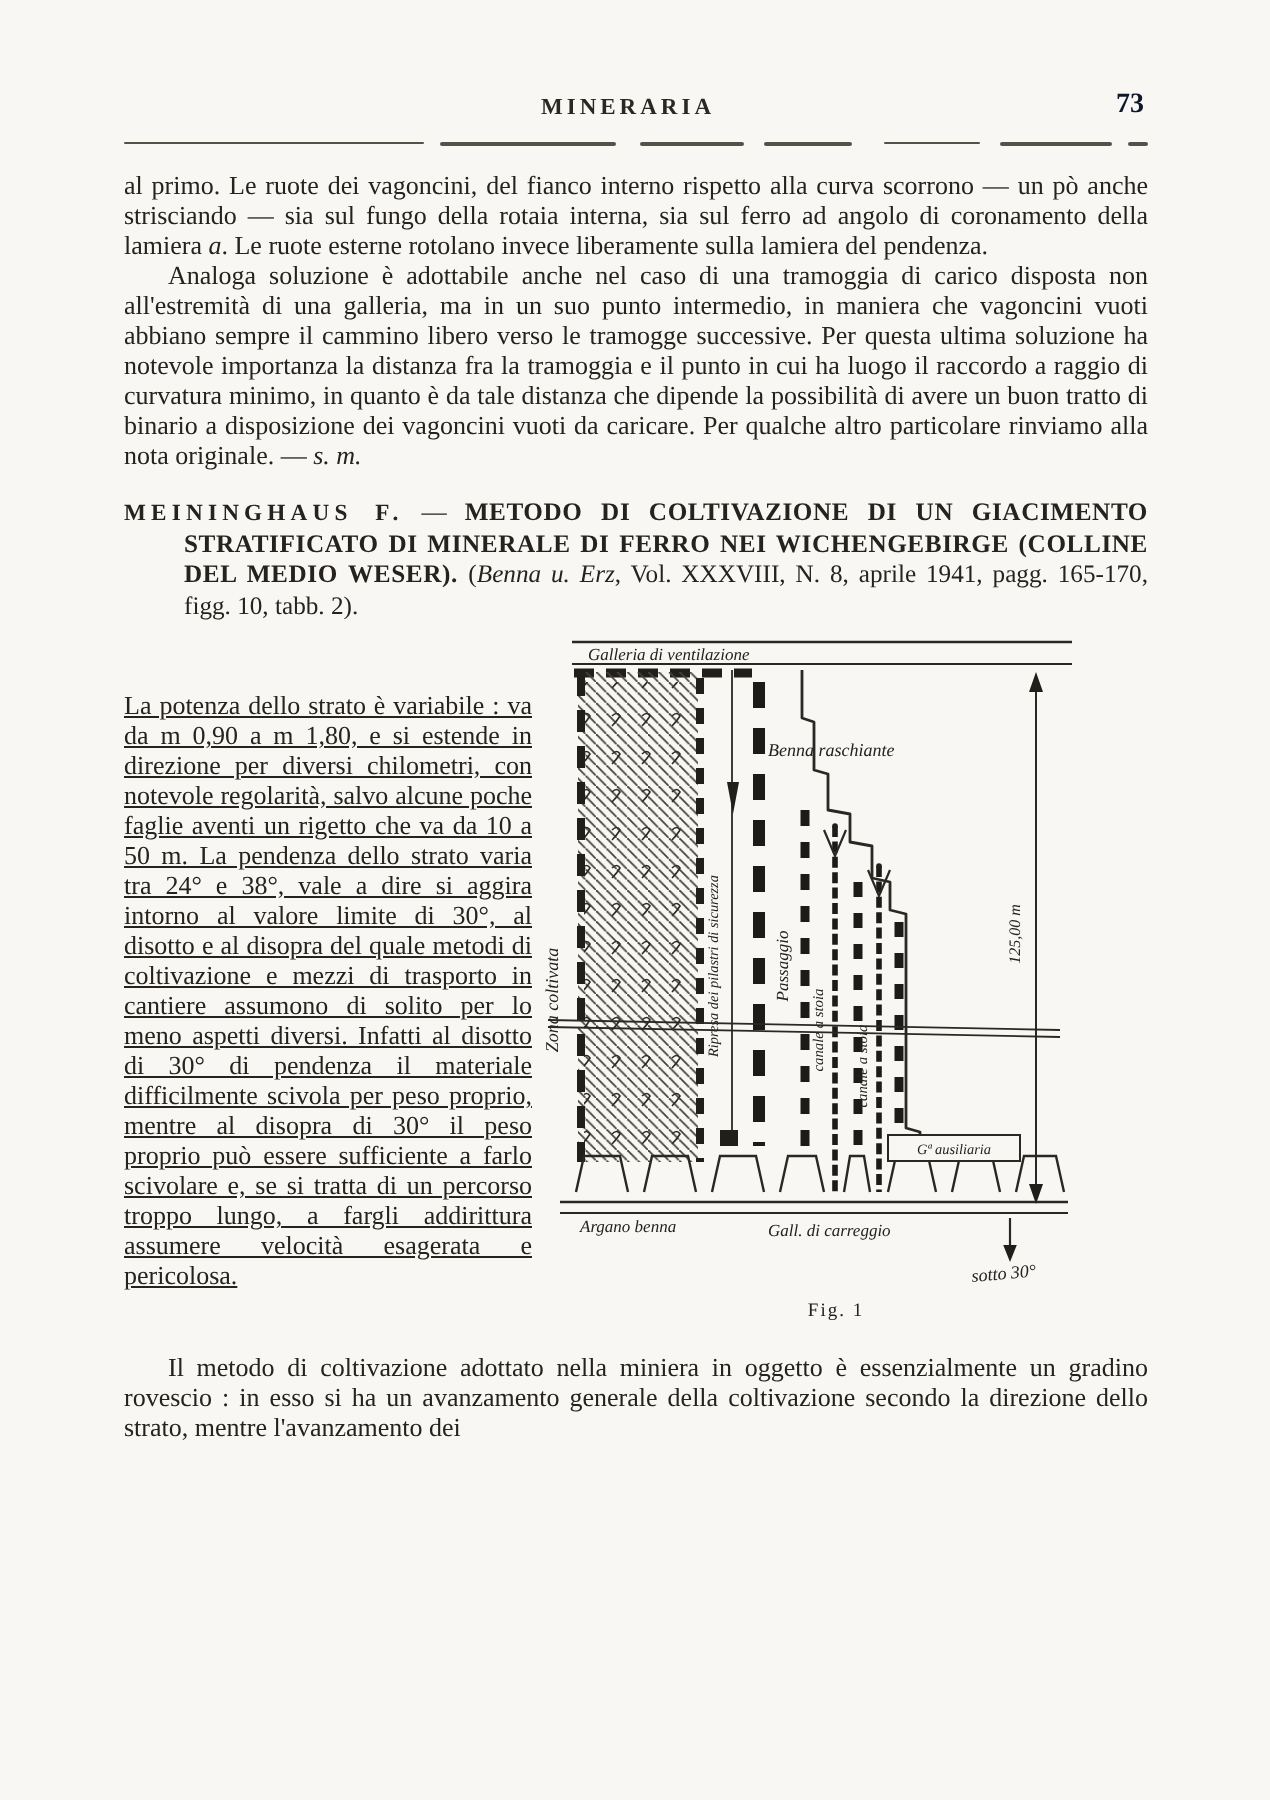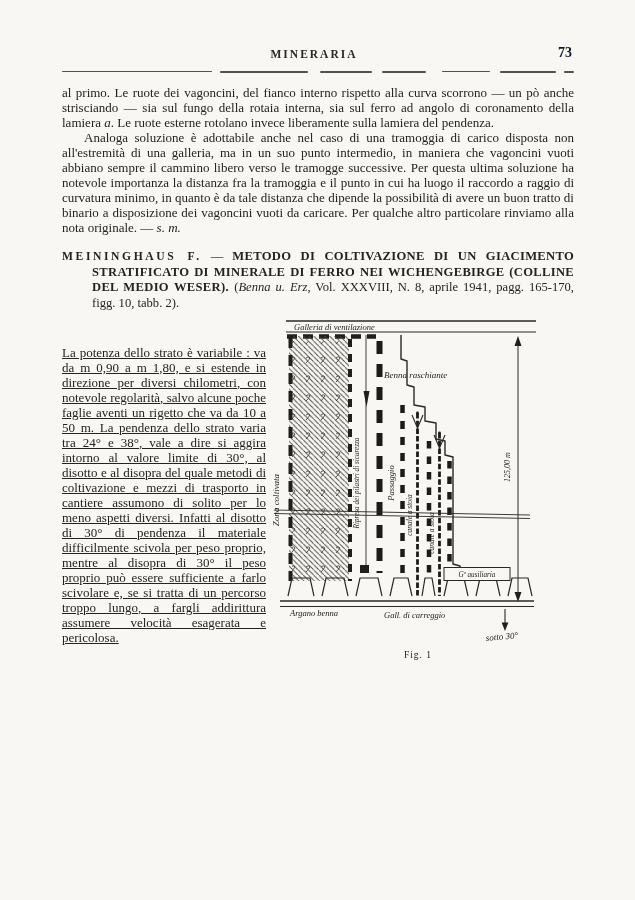--- a/index.html
+++ b/index.html
@@ -151,15 +151,16 @@
 
           <line x1="233" y1="294" x2="233" y2="311" stroke="#2a2823" stroke-width="1.1"></line>
           <polygon points="233,316 229.6,307.5 236.4,307.5" fill="#211f1a"></polygon>
           <text x="214" y="326" font-size="9" font-style="italic" transform="rotate(-5 214 326)">sotto 30°</text>
 
           <text x="146" y="343" font-size="9.5" letter-spacing="1" text-anchor="middle">Fig. 1</text>
         </svg>
       </div>
     </div>
 
+    <p class="ind last">Il metodo di coltivazione adottato nella miniera in oggetto è essenzialmente un gradino rovescio : in esso si ha un avanzamento generale della coltivazione secondo la direzione dello strato, mentre l'avanzamento dei</p>
 
   </div>
 </div>
 
 </body></html>

